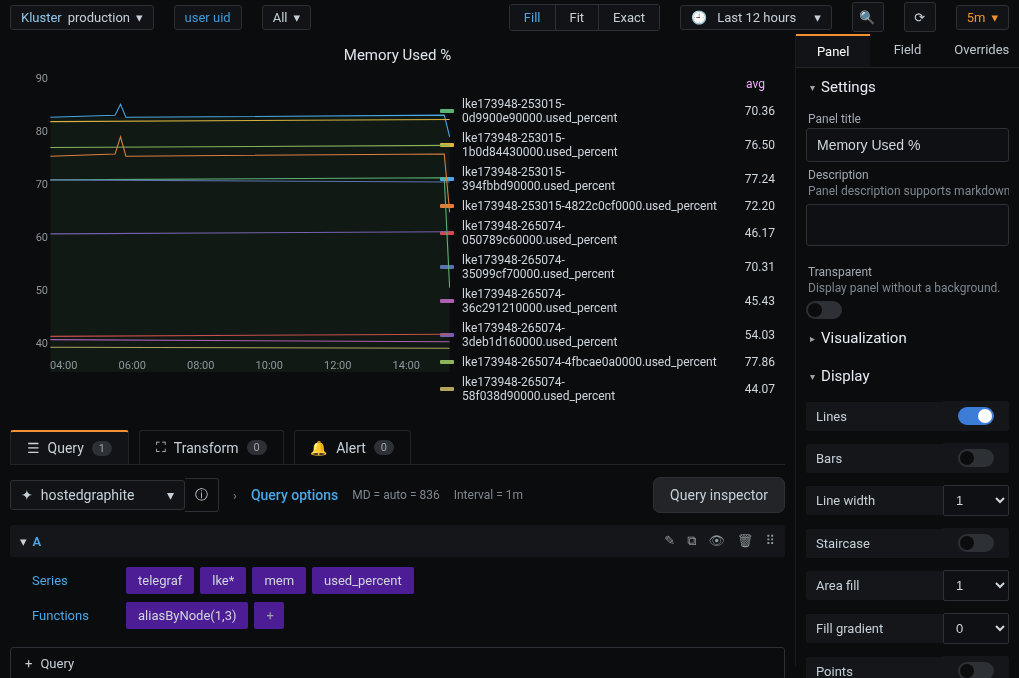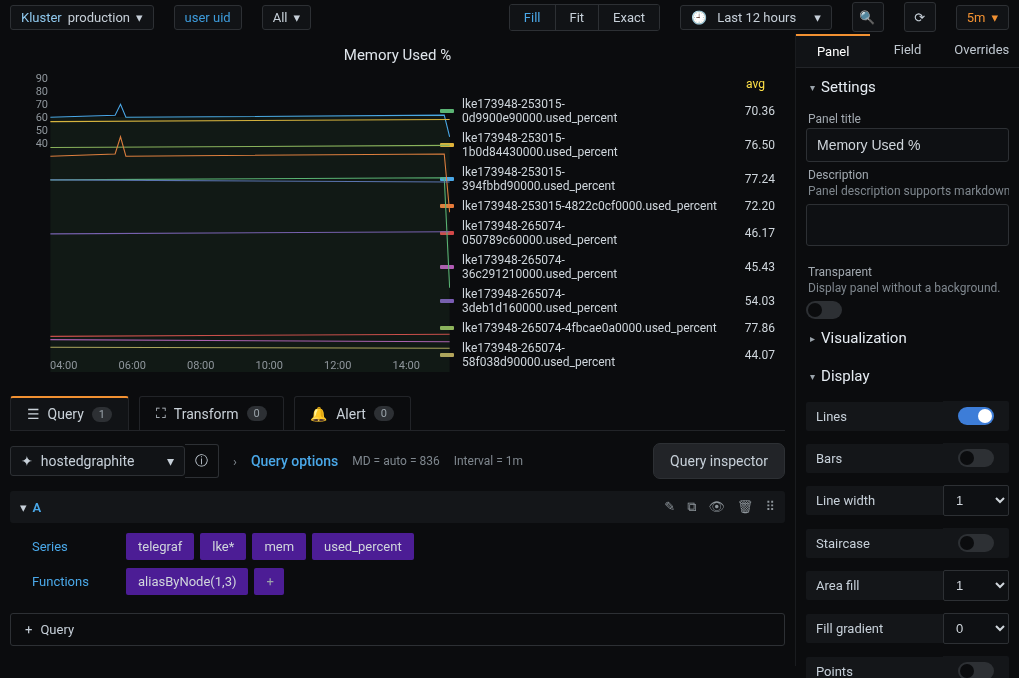--- a/index.html
+++ b/index.html
@@ -17,27 +17,27 @@
 .spacer{flex:1}
 .main{display:flex;height:calc(678px - 46px)}
 .left{flex:1;min-width:0;padding:0 10px;display:flex;flex-direction:column}
 .right{width:224px;border-left:1px solid #1a1c1f}
 .panel-box{background:#0b0c0e;margin-top:4px}
 .panel-title{text-align:center;font-size:15px;color:#dfe5eb;padding:8px 0}
 .chart-row{display:flex;gap:20px;padding:0 10px 10px}
 .chart{position:relative;width:400px;height:300px}
 .chart svg{width:100%;height:100%}
 .legend{flex:1;font-size:12px;padding-top:2px}
-.legend-head{display:flex;justify-content:flex-end;color:#fde047;padding:3px 10px 3px 0}
+.legend-head{display:flex;justify-content:flex-end;color:#f0abfc;padding:3px 10px 3px 0}
 .legend-row{display:flex;align-items:center;padding:3px 0;gap:8px}
 .swatch{width:14px;height:4px;border-radius:1px;flex:none}
 .legend-name{flex:1;color:#cfd6dc;font-size:12px}
 .legend-val{width:50px;text-align:right;color:#cfd6dc}
 .xticks{position:absolute;bottom:0;left:30px;right:0;display:flex;justify-content:space-between;font-size:11px;color:#8f969c}
-.yticks{position:absolute;left:0;top:0;bottom:22px;width:28px;display:flex;flex-direction:column;justify-content:flex-start;font-size:11px;color:#8f969c;align-items:flex-end}
+.yticks{position:absolute;left:0;top:0;bottom:22px;width:28px;display:flex;flex-direction:column;justify-content:space-between;font-size:11px;color:#8f969c;align-items:flex-end}
 .tabs{display:flex;gap:10px;margin-top:14px}
 .tab{display:flex;align-items:center;gap:8px;padding:8px 16px;border:1px solid #222428;border-bottom:none;border-radius:3px 3px 0 0;color:#c9d1d8;cursor:pointer;font-size:14px}
 .tab.active{border-top:2px solid #f29132;background:#111316}
 .badge{background:#2d3034;color:#9aa3aa;border-radius:10px;padding:1px 7px;font-size:11px}
 .qhdr{display:flex;align-items:center;gap:14px;padding:12px 0;border-top:1px solid #222428}
 .dsrc{display:flex;align-items:center;gap:8px;border:1px solid #2d3034;border-radius:3px;padding:6px 10px;background:#111316;width:175px;font-size:14px}
 .help{border:1px solid #2d3034;border-left:none;width:34px;height:34px;display:flex;align-items:center;justify-content:center;border-radius:0 3px 3px 0;margin-left:-14px}
 .qopts{color:#4aa8e8;font-weight:500;font-size:14px}
 .meta{color:#7f878e;font-size:12px}
 .inspect{margin-left:auto;background:#222428;border:1px solid #2d3034;padding:9px 16px;border-radius:7px;font-size:14px}
@@ -168,20 +168,25 @@
                 <span class="swatch" style="background:#e87b3a"></span>
                 <span class="legend-name">lke173948-253015-4822c0cf0000.used_percent</span>
                 <span class="legend-val">72.20</span>
               </div>
               <div class="legend-row">
                 <span class="swatch" style="background:#d34848"></span>
                 <span class="legend-name">lke173948-265074-050789c60000.used_percent</span>
                 <span class="legend-val">46.17</span>
               </div>
               <div class="legend-row">
+                <span class="swatch" style="background:#5b6fb4"></span>
+                <span class="legend-name">lke173948-265074-35099cf70000.used_percent</span>
+                <span class="legend-val">70.31</span>
+              </div>
+              <div class="legend-row">
                 <span class="swatch" style="background:#b25bb4"></span>
                 <span class="legend-name">lke173948-265074-36c291210000.used_percent</span>
                 <span class="legend-val">45.43</span>
               </div>
               <div class="legend-row">
                 <span class="swatch" style="background:#7a5bb4"></span>
                 <span class="legend-name">lke173948-265074-3deb1d160000.used_percent</span>
                 <span class="legend-val">54.03</span>
               </div>
               <div class="legend-row">

